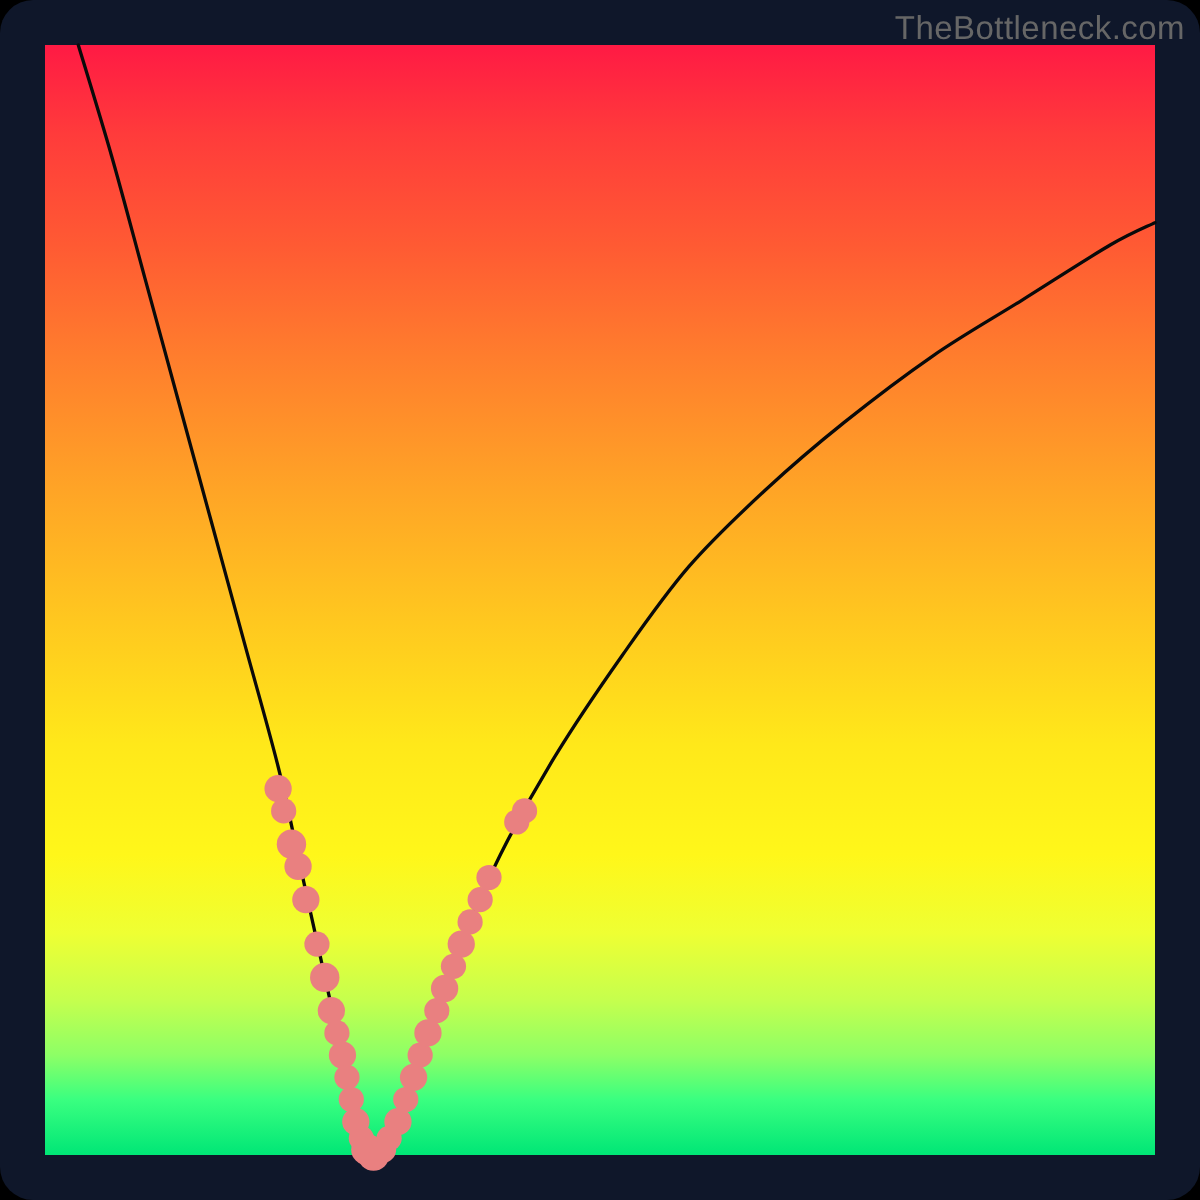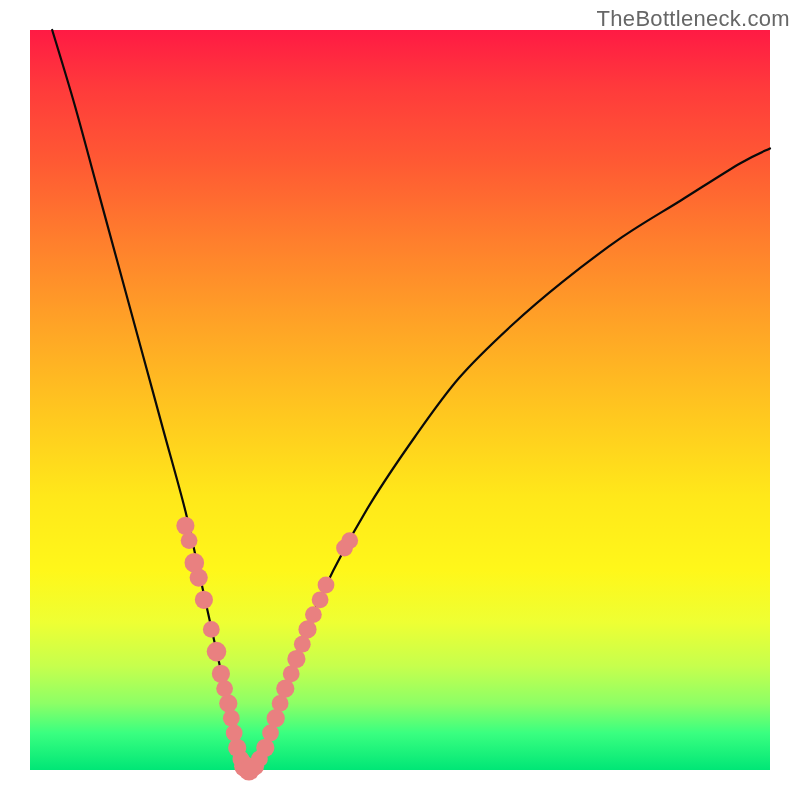--- a/index.html
+++ b/index.html
@@ -8,21 +8,22 @@
     width: 800px;
     height: 800px;
     overflow: hidden;
     background: #000;
     font-family: Arial, Helvetica, sans-serif;
   }
   .frame {
     position: relative;
     width: 800px;
     height: 800px;
-    background: #ffffff;
+    background: #0f172a;
+    border-radius: 22px;
   }
   .plot-area {
     position: absolute;
     left: 30px;
     top: 30px;
     width: 740px;
     height: 740px;
     background: linear-gradient(to bottom,
       #ff1a44 0%,
       #ff3b3b 8%,

